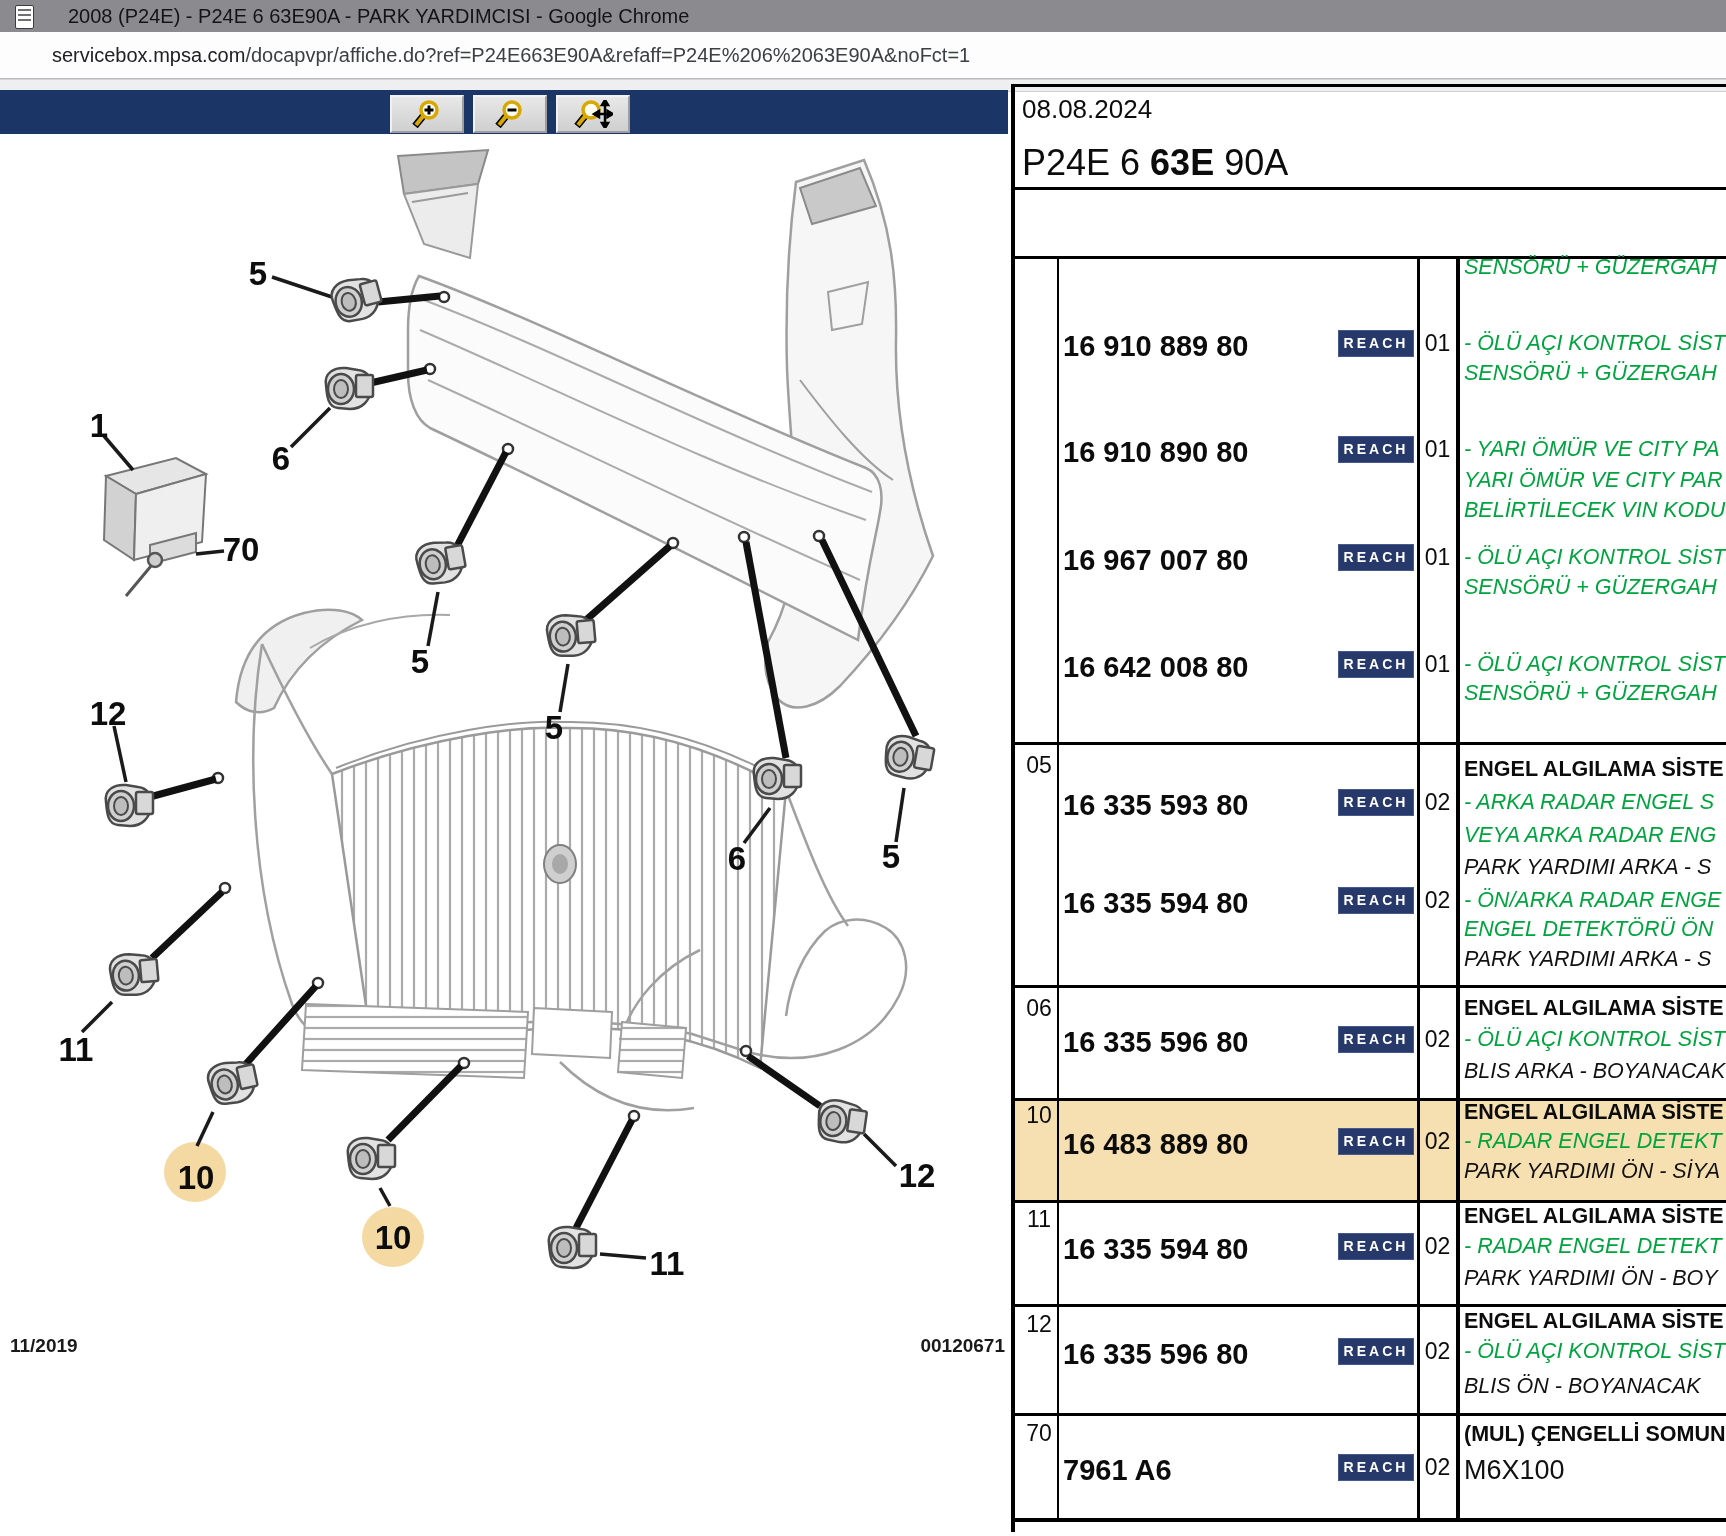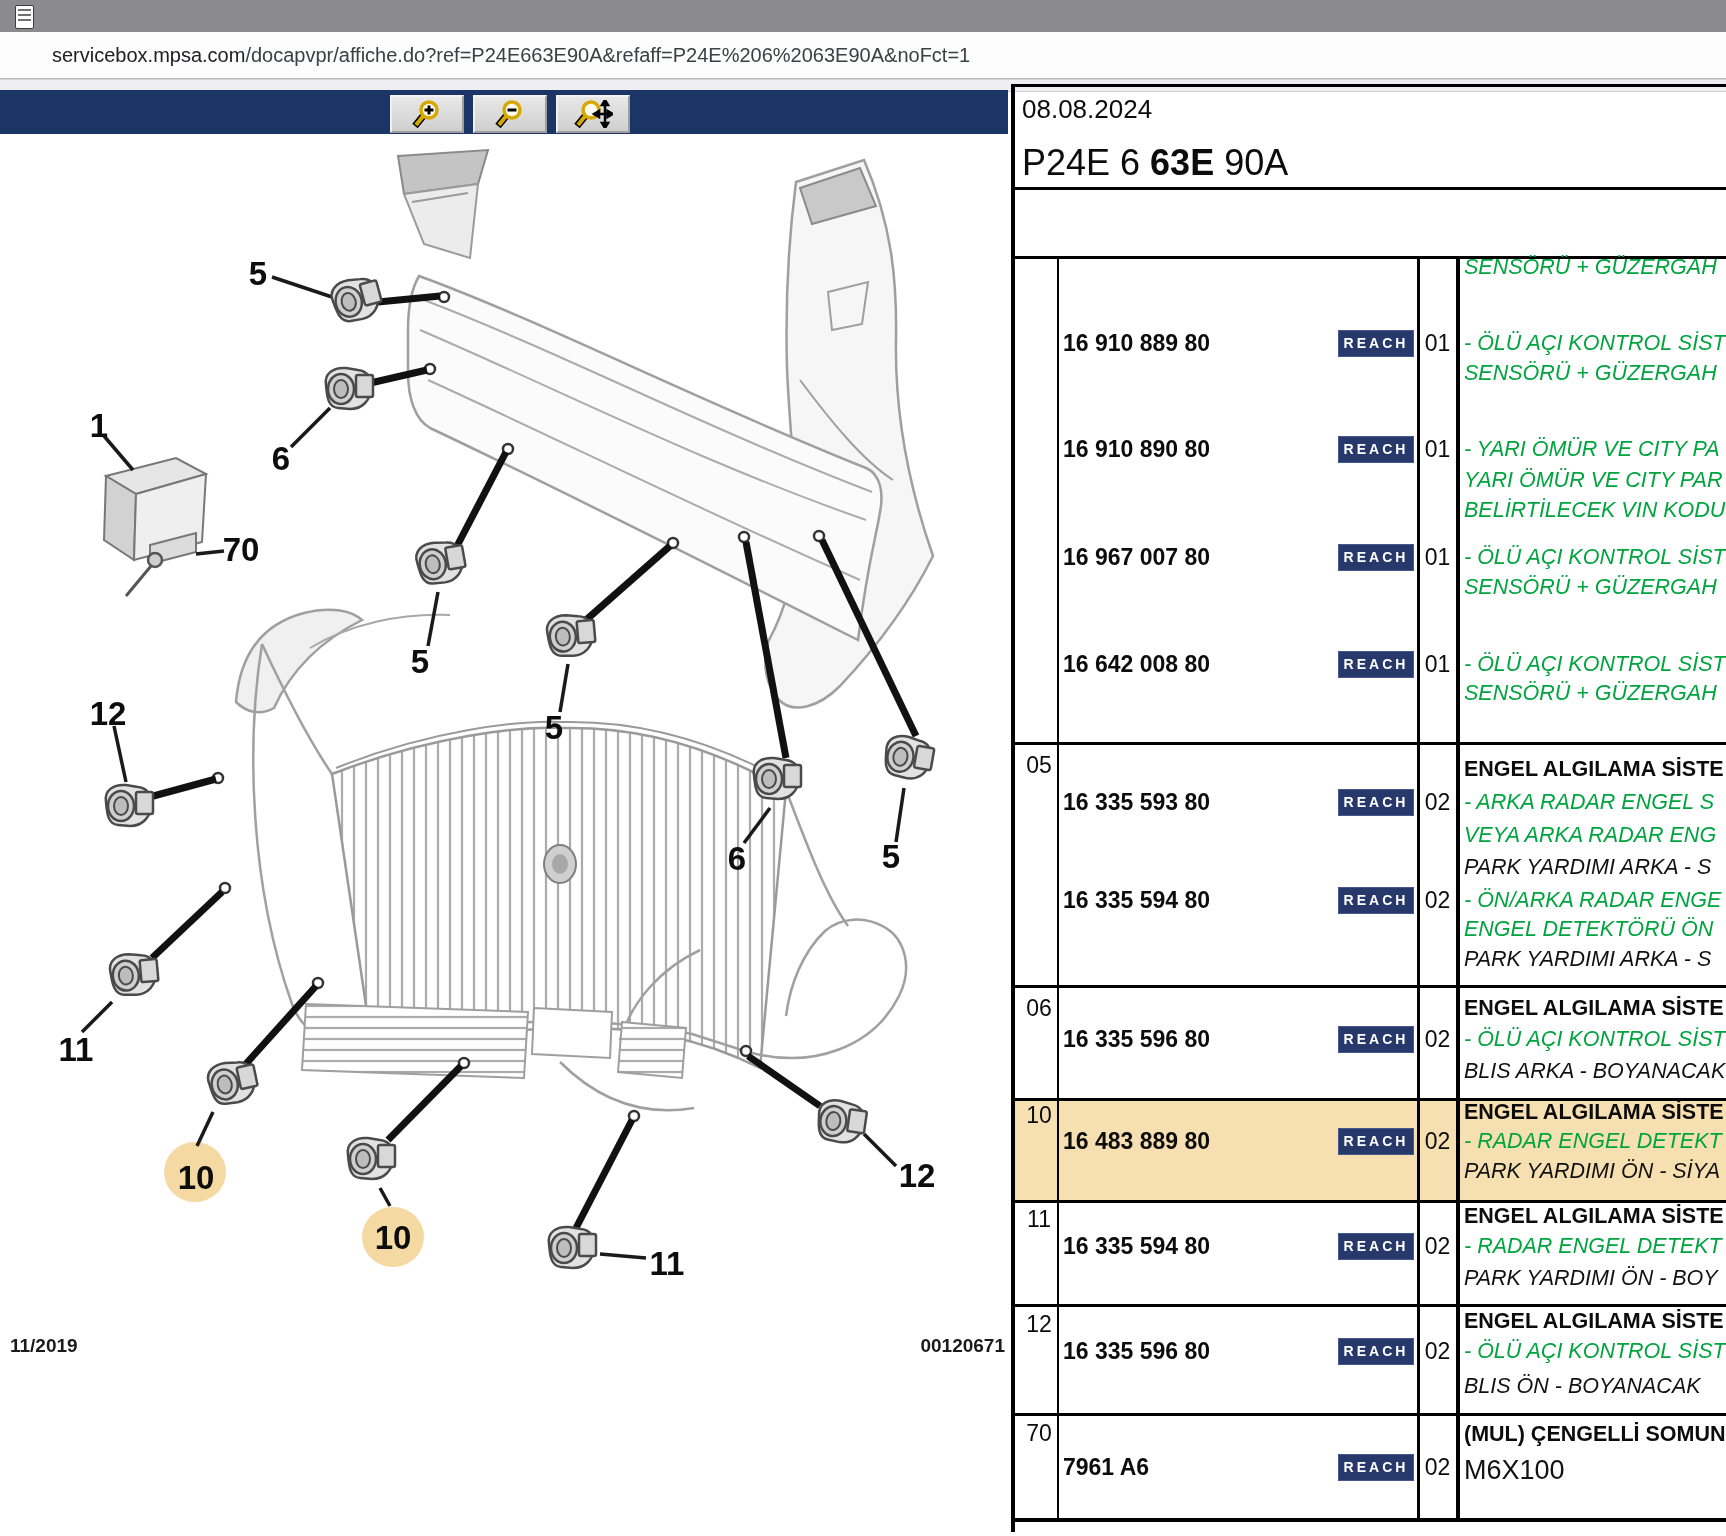--- a/index.html
+++ b/index.html
@@ -19,21 +19,21 @@
   #navbar{left:0;top:90px;width:1008px;height:44px;background:#1b3566;}
   .zbtn{position:absolute;top:5px;width:70px;height:34px;background:linear-gradient(#e8e8e8,#cfcfcf);
         border:2px outset #f2f2f2;display:flex;align-items:center;justify-content:center;cursor:pointer;}
   
   .hline{background:#000;}
   .vline{background:#000;}
   #hdr-date{left:1022px;top:94px;font-size:26px;color:#0c0c0c;}
   #hdr-ref{left:1022px;top:142px;font-size:36px;color:#0c0c0c;}
   #hdr-ref b{font-weight:bold;}
   
-  .pn{left:1063px;font-size:23px;font-weight:bold;color:#0c0c0c;white-space:nowrap;}
+  .pn{left:1063px;font-size:29px;font-weight:bold;color:#0c0c0c;white-space:nowrap;}
   .refn{left:1020px;width:38px;text-align:center;font-size:23px;color:#0c0c0c;}
   .qty{left:1419px;width:37px;text-align:center;font-size:23px;color:#0c0c0c;}
   .reach{left:1338px;width:74px;height:25px;background:#27386b;border:1px solid #46588c;color:#fff;
          font-size:14px;font-weight:bold;letter-spacing:3px;text-align:center;line-height:25px;cursor:pointer;}
   .d{left:1464px;width:262px;font-size:21.5px;font-style:italic;white-space:nowrap;overflow:hidden;}
   .dg{color:#00a43f;}
   .dki{color:#111;}
   .dk{left:1464px;width:262px;font-size:27px;color:#111;white-space:nowrap;overflow:hidden;}
   .th{left:1464px;width:262px;font-size:21.5px;font-weight:bold;color:#0c0c0c;white-space:nowrap;overflow:hidden;}
   #rowhl{left:1015px;top:1101px;width:711px;height:99px;background:#f6dfb0;}
@@ -46,20 +46,21 @@
 <body>
 
 <div id="screen">
 
   <div id="titlebar" class="abs">
     <div id="doc-icon" class="abs">
         <i></i>
         <i></i>
         <i></i>
       </div>
+    <span class="ttxt">2008 (P24E) - P24E 6 63E90A - PARK YARDIMCISI - Google Chrome</span>
   </div>
 
   <div id="urlbar" class="abs">
     <svg class="abs" style="left:13px;top:44px" width="24" height="24" viewBox="0 0 24 24">
       <line x1="3" y1="8" x2="21" y2="8" stroke="#5f6368" stroke-width="2"></line>
       <circle cx="9" cy="8" r="3" fill="#fdfdfd" stroke="#5f6368" stroke-width="2"></circle>
       <line x1="3" y1="16" x2="21" y2="16" stroke="#5f6368" stroke-width="2"></line>
       <circle cx="15" cy="16" r="3" fill="#fdfdfd" stroke="#5f6368" stroke-width="2"></circle>
     </svg>
     <span class="utxt"><span>servicebox.mpsa.com</span><span class="upath">/docapvpr/affiche.do?ref=P24E663E90A&amp;refaff=P24E%206%2063E90A&amp;noFct=1</span></span>

